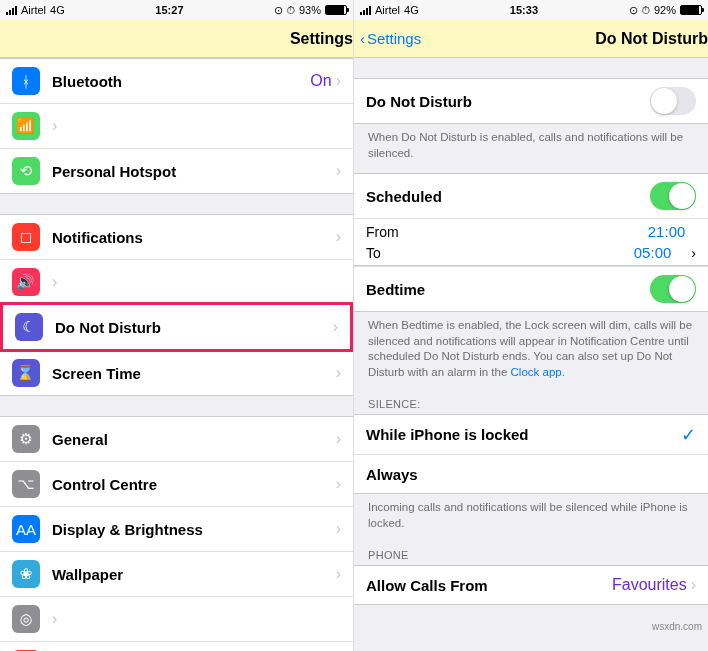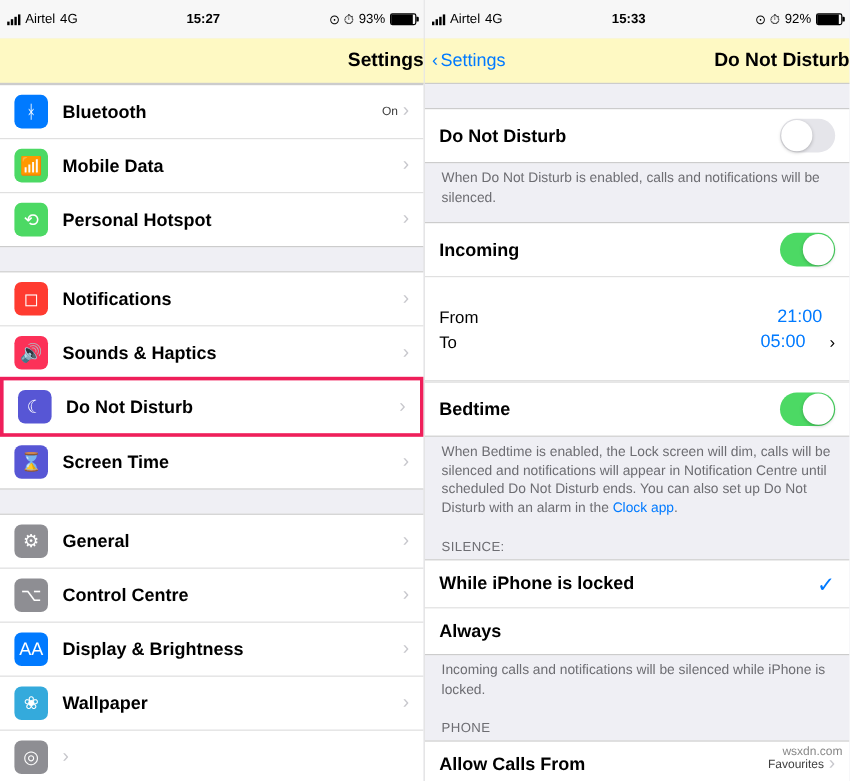--- a/index.html
+++ b/index.html
@@ -15,21 +15,21 @@
   }
   .pane { width: 50%; display: flex; flex-direction: column; background: #efeff4; }
   .pane-left { border-right: 1px solid #ddd; }
   
   .statusbar {
     background: #f7f7f7;
     height: 20px;
     display: flex;
     align-items: center;
     justify-content: space-between;
-    padding: 16px 6px;
+    padding: 4px 6px;
     font-size: 11px;
     font-weight: 500;
     gap: 12px;
   }
   .sb-left, .sb-right { display: flex; align-items: center; gap: 4px; }
   .sb-signal { display: flex; align-items: flex-end; gap: 1px; }
   .sb-signal span { width: 2px; background: #000; display: inline-block; }
   .sb-signal span:nth-child(1){height:3px}
   .sb-signal span:nth-child(2){height:5px}
   .sb-signal span:nth-child(3){height:7px}
@@ -63,21 +63,21 @@
     padding: 8px 12px; min-height: 40px;
     border-top: 0.5px solid #e0e0e0;
   }
   .row:first-child { border-top: 0.5px solid #ccc; }
   .row:last-child { border-bottom: 0.5px solid #ccc; }
   .row .icon {
     width: 28px; height: 28px; border-radius: 6px; margin-right: 12px;
     display: flex; align-items: center; justify-content: center; color: #fff; font-size: 15px;
   }
   .row .label { flex: 1; font-size: 15px; font-weight: bold; }
-  .row .value { color: #404040; font-size: 10px; margin-right: 4px; }
+  .row .value { color: #6d28d9; font-size: 16px; margin-right: 4px; }
   .row .chev { color: #c7c7cc; font-size: 16px; }
   .footer {
     padding: 6px 14px 4px; font-size: 11.5px; color: #6d6d72; line-height: 1.35;
   }
   .header-label {
     padding: 14px 14px 4px; font-size: 11px; color: #6d6d72; text-transform: uppercase; letter-spacing: 0.3px;
   }
   .highlight { border: 3px solid #ef1f5a; margin: -2px 0; position: relative; z-index: 2; }
   
   .toggle {
@@ -92,21 +92,21 @@
   .toggle.on { background: #4cd964; }
   .toggle.on .knob { right: 1px; }
   .time-val { color: #007aff; font-size: 15px; }
   .check { color: #007aff; font-size: 18px; }
   .watermark { position: absolute; right: 6px; bottom: 19px; font-size: 10px; color: #888; }
   a.link { color: #007aff; text-decoration: none; }
   
   .ic-blue{background:#007aff}.ic-green{background:#4cd964}.ic-red{background:#ff3b30}
   .ic-pink{background:#fc3158}.ic-purple{background:#5756d5}.ic-grey{background:#8e8e93}.ic-lightblue{background:#34aadc}
   
-  .fromto { display:flex; flex-direction:column; gap:4px; background:#fff; padding:24px 12px; border-bottom:0.5px solid #ccc; border-top:0.5px solid #e0e0e0;}
+  .fromto { display:flex; flex-direction:column; gap:4px; background:#fff; padding:4px 12px; border-bottom:0.5px solid #ccc; border-top:0.5px solid #e0e0e0;}
   .fromto-line { display:flex; justify-content:space-between; align-items:center;}
 </style>
 </head>
 <body>
 
 <div class="pane pane-left">
   <div class="statusbar">
     <div class="sb-left">
       <div class="sb-signal">
           <span></span>
@@ -134,38 +134,36 @@
   <div class="scroll">
     <div class="group first" id="lg1">
         <div class="row">
           <div class="icon ic-blue">ᚼ</div>
           <span class="label">Bluetooth</span>
           <span class="value">On</span>
           <span class="chev">›</span>
         </div>
         <div class="row">
           <div class="icon ic-green">📶</div>
-          <span class="label">Mobile Data</span>
           <span class="chev">›</span>
         </div>
         <div class="row">
           <div class="icon ic-green">⟲</div>
           <span class="label">Personal Hotspot</span>
           <span class="chev">›</span>
         </div>
       </div>
     <div class="group" id="lg2">
         <div class="row">
           <div class="icon ic-red">◻</div>
           <span class="label">Notifications</span>
           <span class="chev">›</span>
         </div>
         <div class="row">
           <div class="icon ic-pink">🔊</div>
-          <span class="label">Sounds &amp; Haptics</span>
           <span class="chev">›</span>
         </div>
         <div class="row highlight">
           <div class="icon ic-purple">☾</div>
           <span class="label">Do Not Disturb</span>
           <span class="chev">›</span>
         </div>
         <div class="row">
           <div class="icon ic-purple">⌛</div>
           <span class="label">Screen Time</span>
@@ -240,21 +238,21 @@
         <span class="label">Do Not Disturb</span>
         <div class="toggle off">
             <div class="knob"></div>
           </div>
       </div>
     </div>
     <div class="footer">When Do Not Disturb is enabled, calls and notifications will be silenced.</div>
 
     <div class="group" style="margin-top:8px">
       <div class="row">
-        <span class="label">Incoming</span>
+        <span class="label">Scheduled</span>
         <div class="toggle on">
             <div class="knob"></div>
           </div>
       </div>
       <div class="fromto">
         <div class="fromto-line">
           <span>From</span>
           <span style="display:flex;align-items:center;gap:6px">
             <span class="time-val">21:00</span>
             <span class="chev" style="visibility:hidden">›</span>

